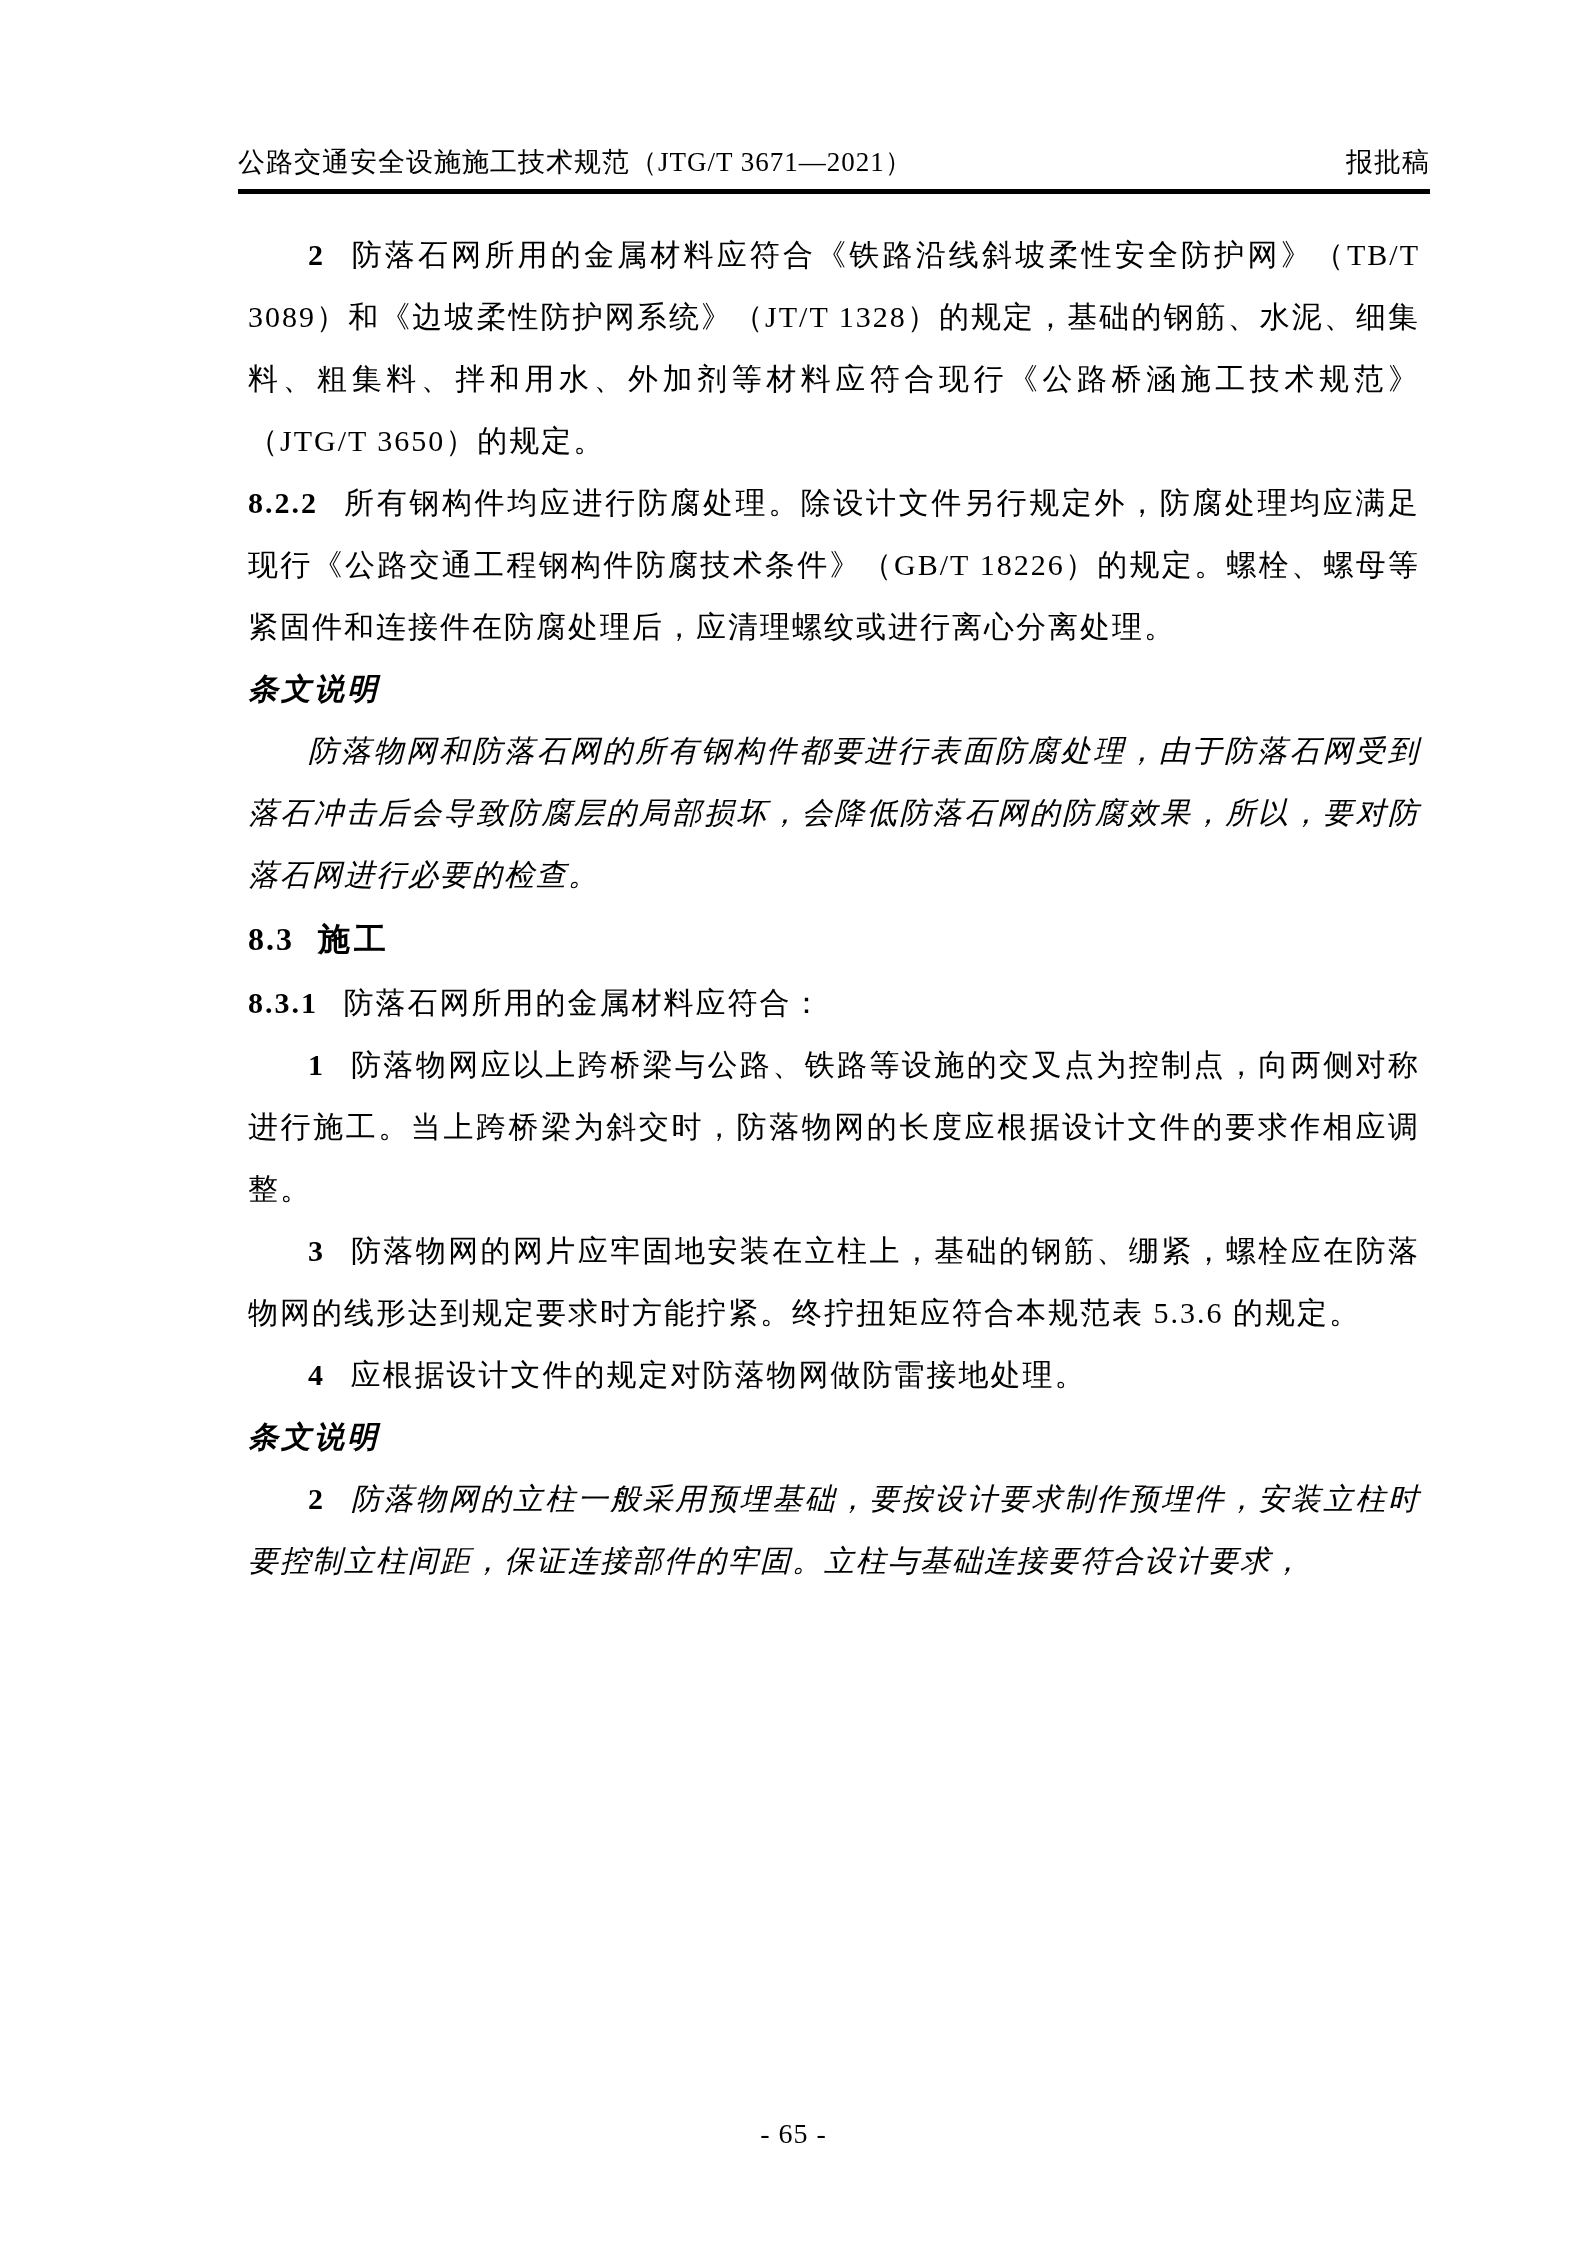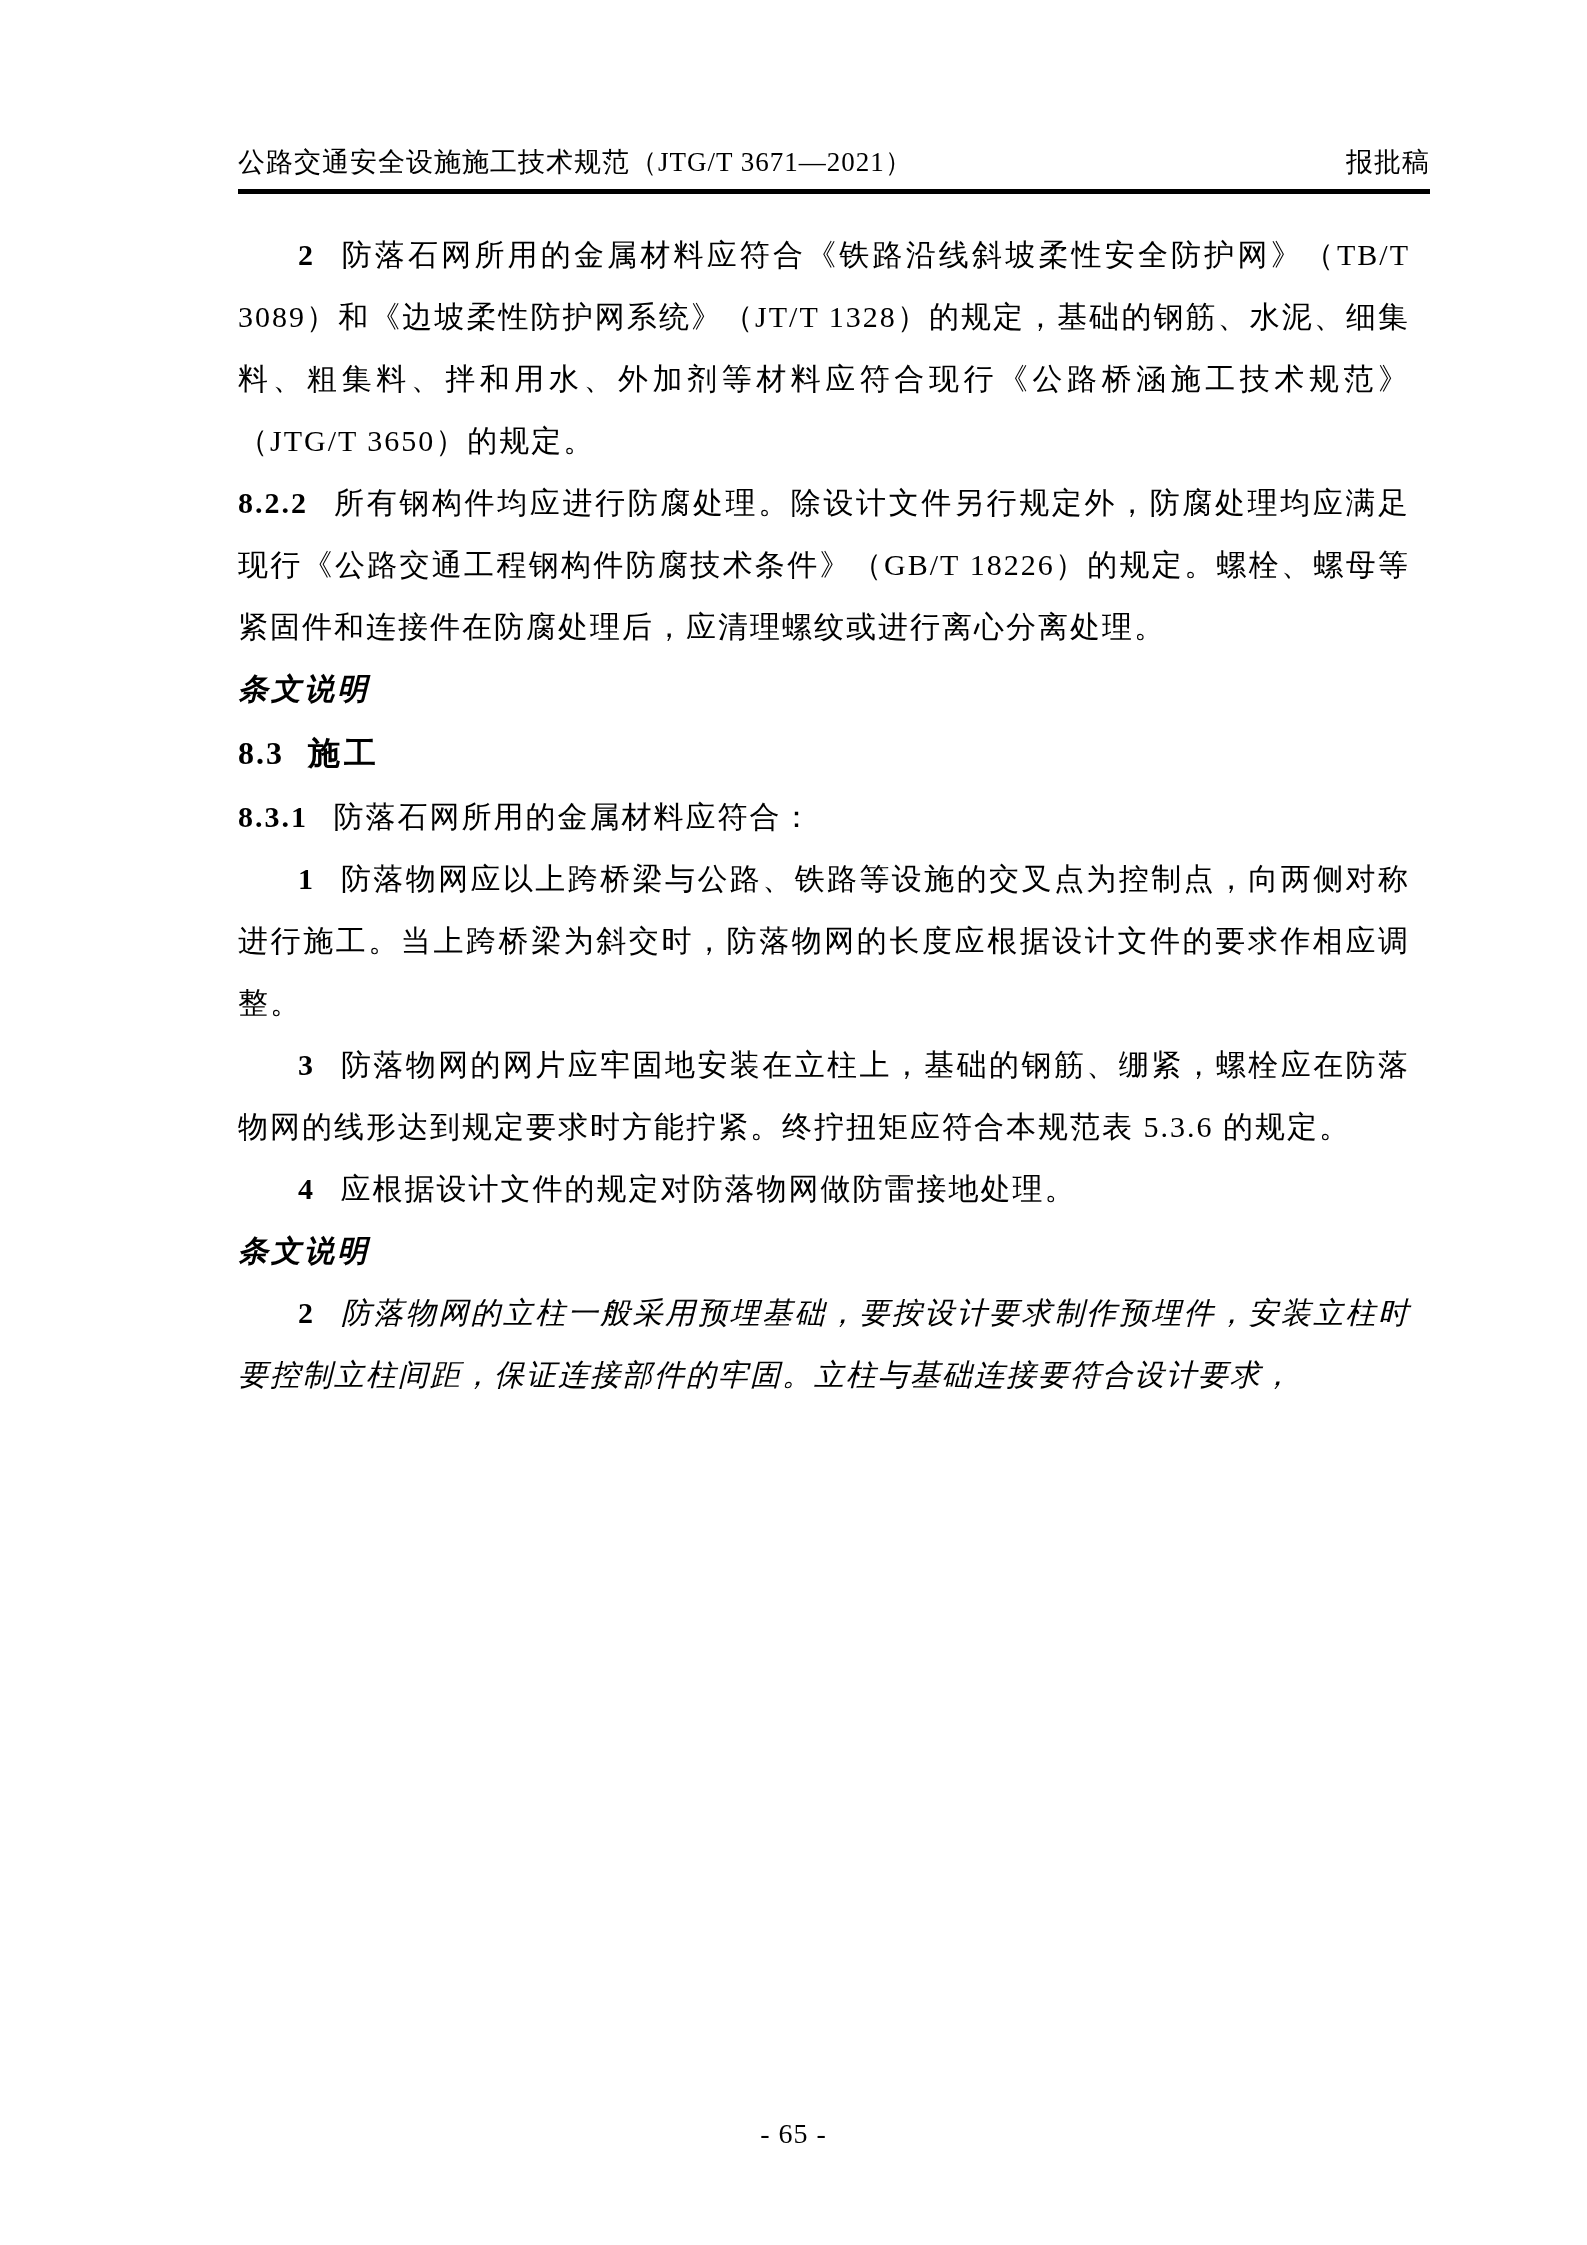--- a/index.html
+++ b/index.html
@@ -27,21 +27,21 @@
     justify-content: space-between;
     align-items: flex-end;
     font-size: 27px;
     letter-spacing: 1px;
     padding-bottom: 9px;
     border-bottom: 5px solid #000000;
   }
   
   .content {
     position: absolute;
-    left: 238px;
+    left: 248px;
     top: 184px;
     width: 1172px;
     font-size: 30px;
     line-height: 62px;
     letter-spacing: 2px;
     text-align: justify;
   }
   .content p, .content h2 { margin: 0; }
   .indent { text-indent: 2em; }
   .num {
@@ -96,20 +96,21 @@
     <p class="indent">
       <b class="num">2</b><span>防落石网所用的金属材料应符合《铁路沿线斜坡柔性安全防护网》（TB/T 3089）和《边坡柔性防护网系统》（JT/T 1328）的规定，基础的钢筋、水泥、细集料、粗集料、拌和用水、外加剂等材料应符合现行《公路桥涵施工技术规范》（JTG/T 3650）的规定。</span>
     </p>
 
     <p class="mt-1line">
       <b class="num">8.2.2</b><span>所有钢构件均应进行防腐处理。除设计文件另行规定外，防腐处理均应满足现行《公路交通工程钢构件防腐技术条件》（GB/T 18226）的规定。螺栓、螺母等紧固件和连接件在防腐处理后，应清理螺纹或进行离心分离处理。</span>
     </p>
 
     <p class="comm-head mt-head">条文说明</p>
 
+    <p class="kaiti indent">防落物网和防落石网的所有钢构件都要进行表面防腐处理，由于防落石网受到落石冲击后会导致防腐层的局部损坏，会降低防落石网的防腐效果，所以，要对防落石网进行必要的检查。</p>
 
     <h2 class="sec-heading">
       <span class="sec-num">8.3</span><span class="sec-title">施工</span>
     </h2>
 
     <p class="mt-head">
       <b class="num">8.3.1</b><span>防落石网所用的金属材料应符合：</span>
     </p>
 
     <p class="indent">

